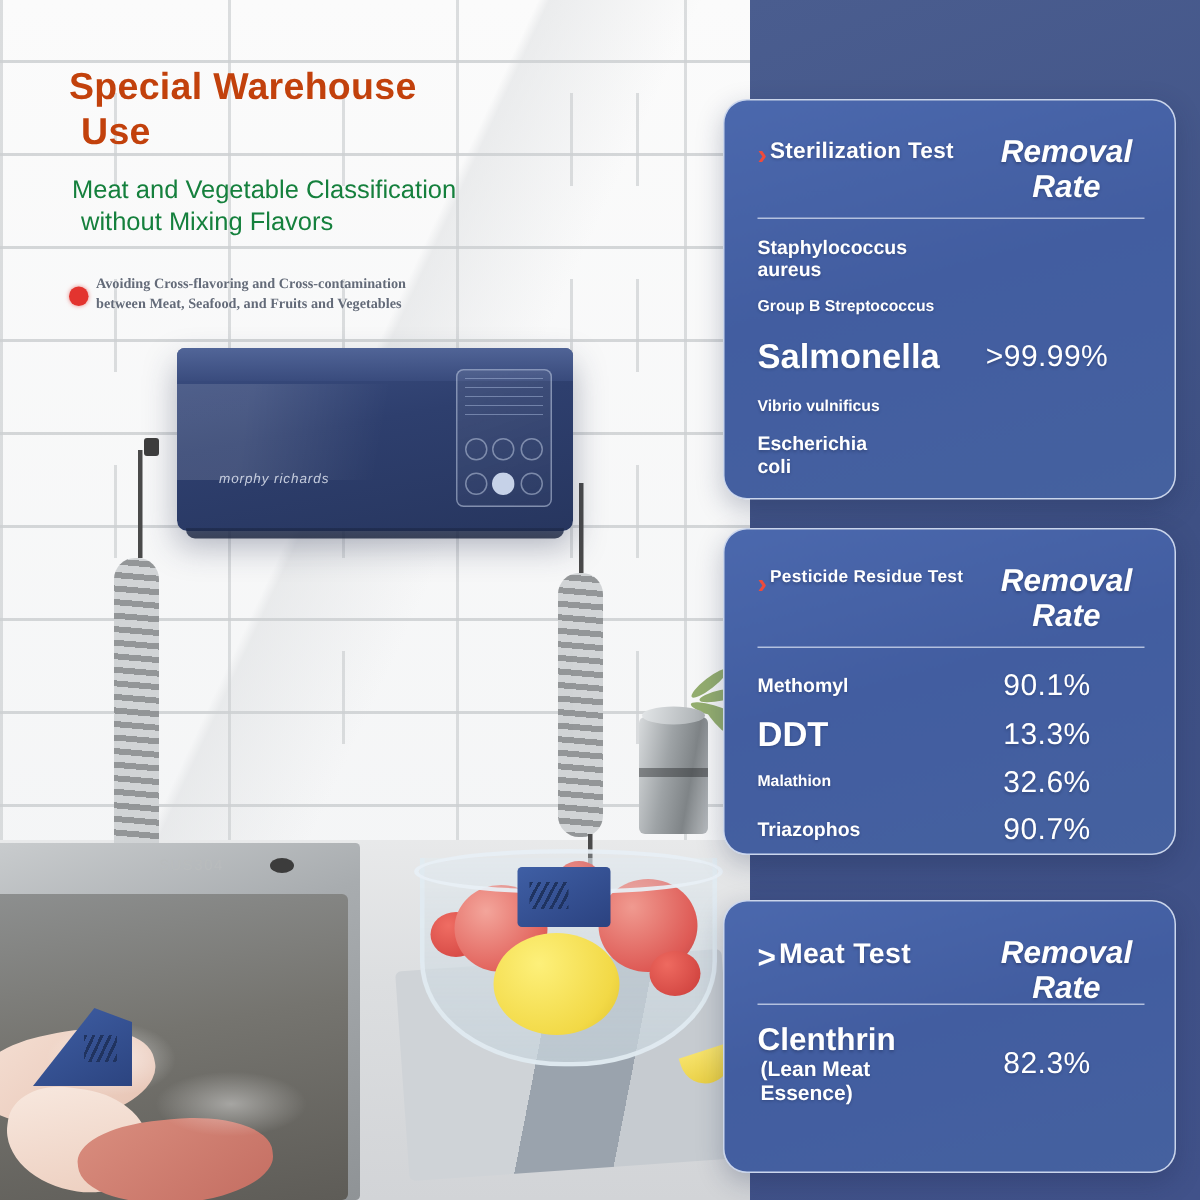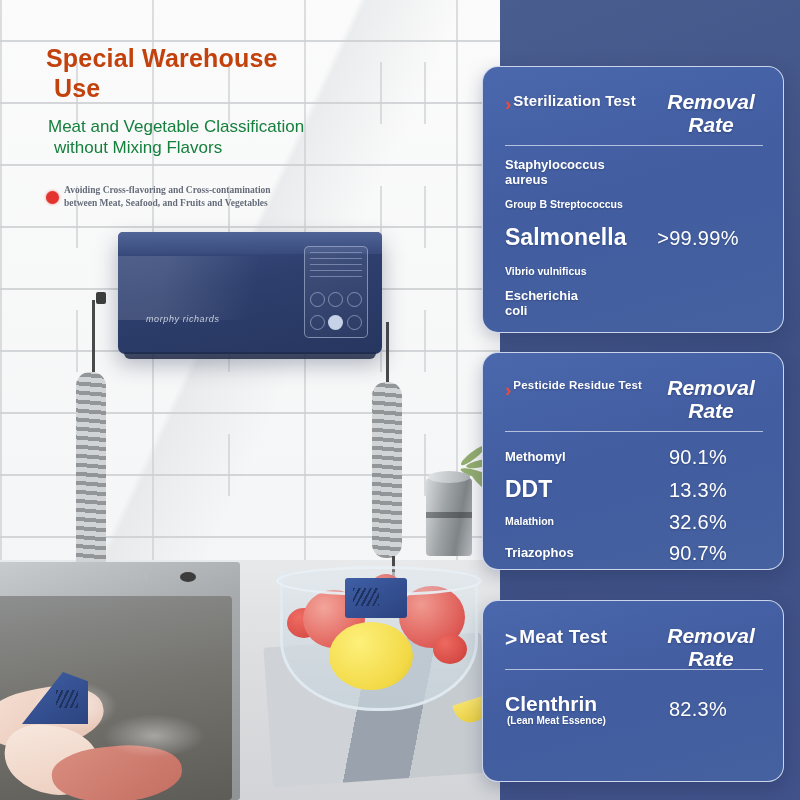--- a/index.html
+++ b/index.html
@@ -244,21 +244,21 @@
   .row .rate{
     width:124px;padding-right:23px;text-align:center;
     font-size:20px;line-height:1;letter-spacing:.3px;
     text-shadow:0 1px 2px rgba(20,30,60,.3);
   }
   
   .sz-s{font-size:10.5px;}
   .sz-m{font-size:13px;}
   .sz-l{font-size:21px;}
   .sz-xl{font-size:23px;}
-  .sub{display:block;font-size:10px;font-weight:bold;padding-left:2px;}
+  .sub{display:block;font-size:14px;font-weight:bold;padding-left:2px;}
 </style>
 </head>
 <body>
 
 <div class="stage">
 
   <div class="photo">
     <div class="tilewall">
       <div class="offsetrow" style="top:62px"></div>
       <div class="offsetrow" style="top:186px"></div>

